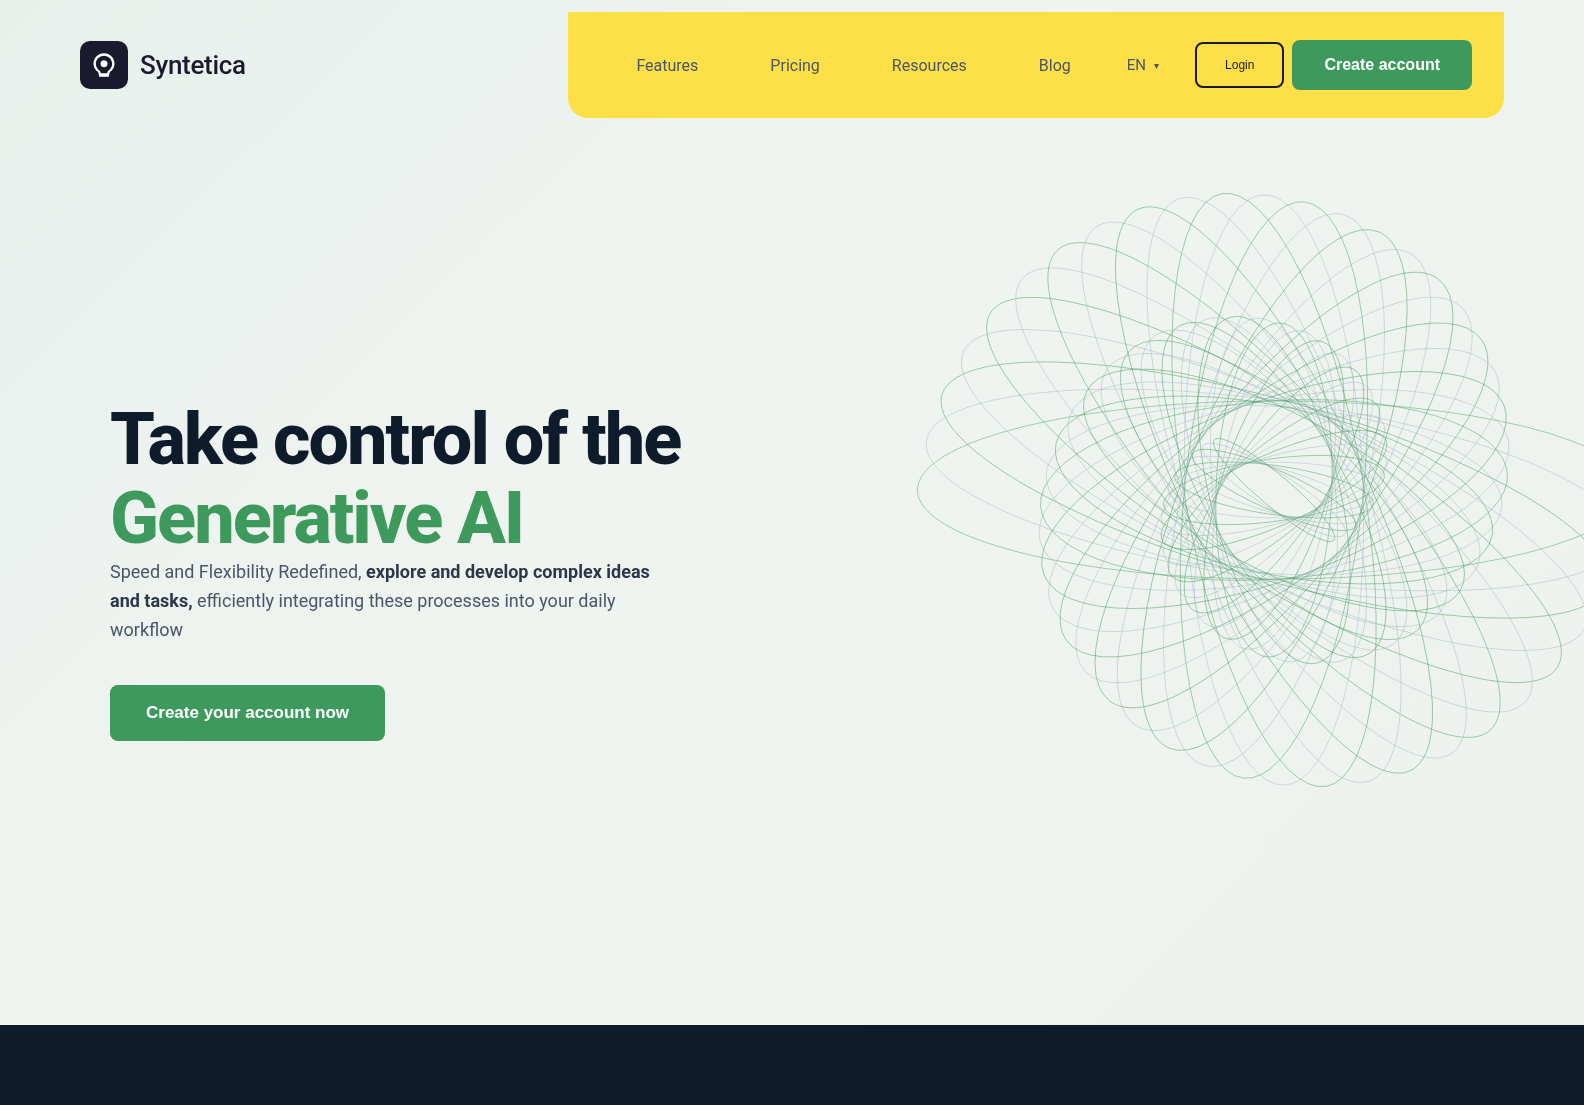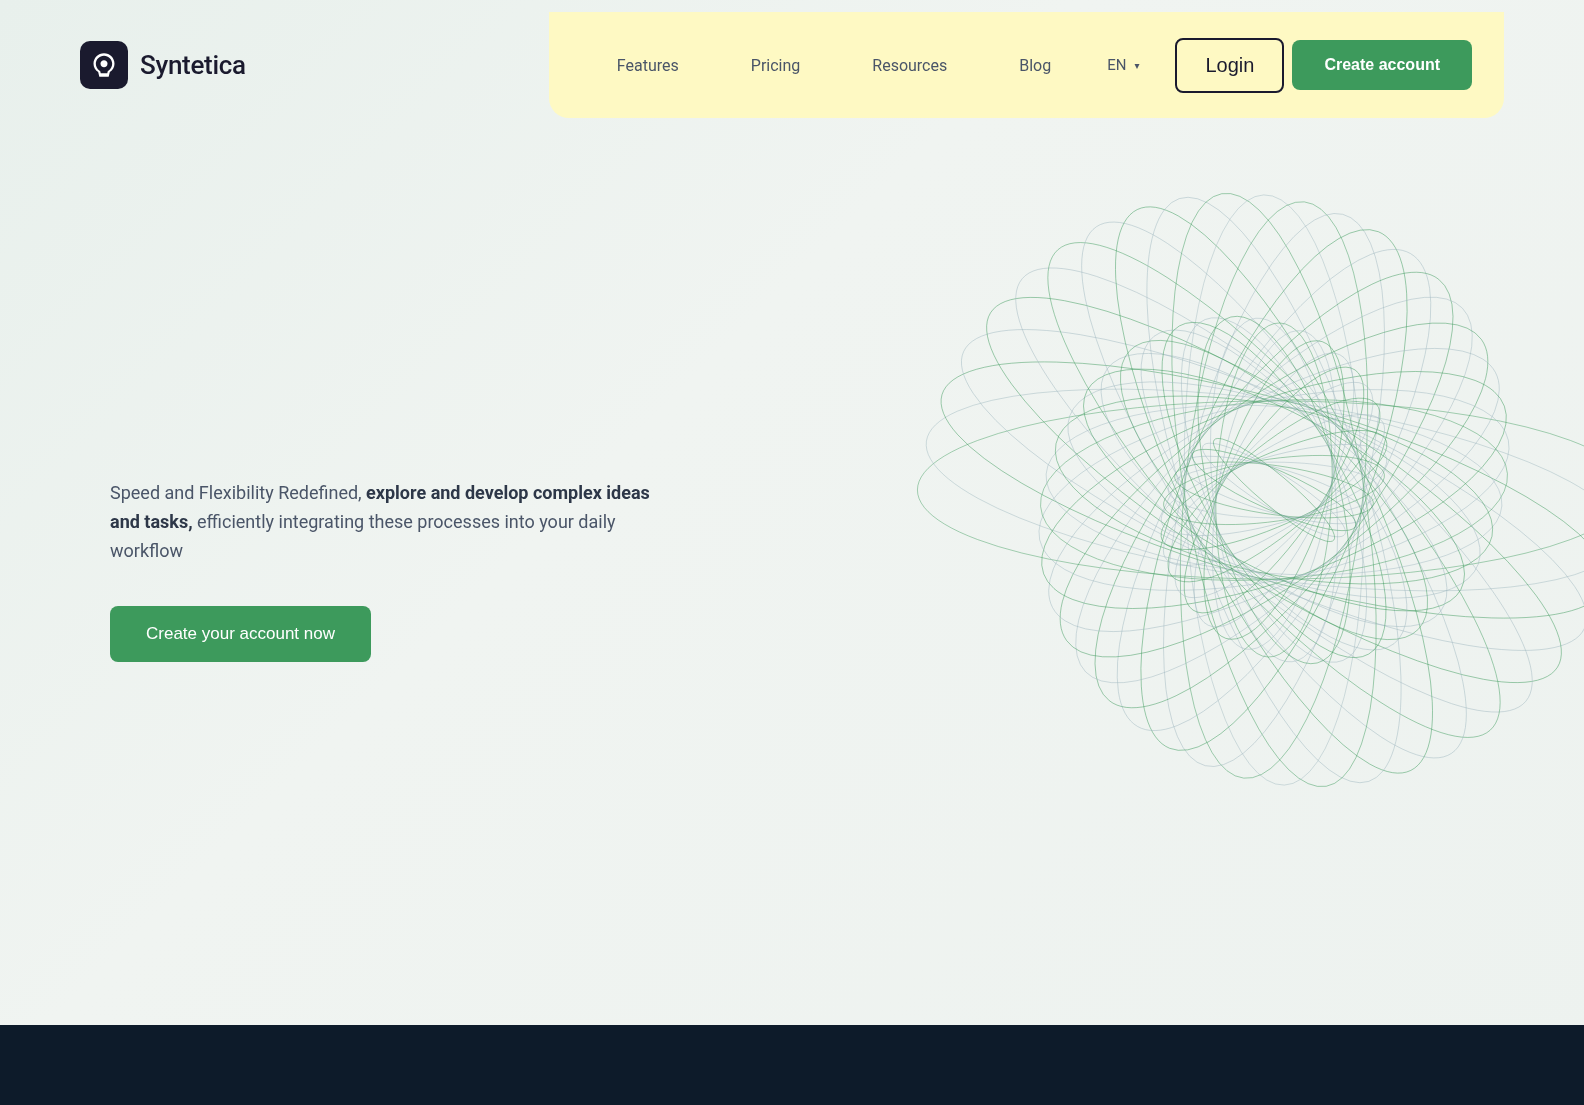--- a/index.html
+++ b/index.html
@@ -58,21 +58,21 @@
       font-size: 26px;
       font-weight: 500;
       color: #1a1a2e;
       letter-spacing: -0.3px;
     }
 
     .nav-links-container {
       margin-left: auto;
       display: flex;
       align-items: center;
-      background: #fef9c3;
+      background: #fde047;
       border-radius: 0 0 20px 20px;
       padding: 0 32px;
       height: 100%;
       gap: 0;
     }
 
     .nav-link {
       padding: 0 36px;
       font-size: 16px;
       color: #4a5568;
@@ -95,21 +95,21 @@
       height: 100%;
     }
 
     .lang-chevron {
       font-size: 10px;
       color: #4a5568;
     }
 
     .btn-login {
       padding: 14px 28px;
-      font-size: 20px;
+      font-size: 12px;
       font-weight: 500;
       color: #1a1a2e;
       background: transparent;
       border: 2px solid #1a1a2e;
       border-radius: 8px;
       cursor: pointer;
       margin-left: 16px;
       white-space: nowrap;
     }
 
@@ -170,21 +170,21 @@
 
     .hero-subtitle strong {
       font-weight: 700;
       color: #2d3748;
     }
 
     .btn-cta {
       display: inline-block;
       padding: 18px 36px;
       font-size: 17px;
-      font-weight: 400;
+      font-weight: 700;
       color: white;
       background: #3d9a5c;
       border: none;
       border-radius: 8px;
       cursor: pointer;
       text-decoration: none;
       margin-bottom: 14px;
     }
 
     .no-commitment {
@@ -308,20 +308,25 @@
       <ellipse class="spiral-line spiral-gray" rx="85" ry="20" transform="rotate(16)"></ellipse>
       <ellipse class="spiral-line spiral-green" rx="80" ry="18" transform="rotate(24)"></ellipse>
       <ellipse class="spiral-line spiral-gray" rx="75" ry="16" transform="rotate(32)"></ellipse>
       <ellipse class="spiral-line spiral-green" rx="70" ry="14" transform="rotate(40)"></ellipse>
     </g>
   </svg>
 </div>
 
 <section class="hero">
   <div class="hero-content">
+    <h1>
+      <span class="hero-title-line1">Take control of the</span>
+      <br>
+      <span class="hero-title-line2">Generative AI</span>
+    </h1>
     <p class="hero-subtitle">
       <span>Speed and Flexibility Redefined,</span><strong> explore and develop complex ideas and tasks,</strong><span> efficiently integrating these processes into your daily workflow</span>
     </p>
     <div>
       <button class="btn-cta">Create your account now</button>
     </div>
   </div>
 </section>
 
 <div class="footer-bar"></div>

